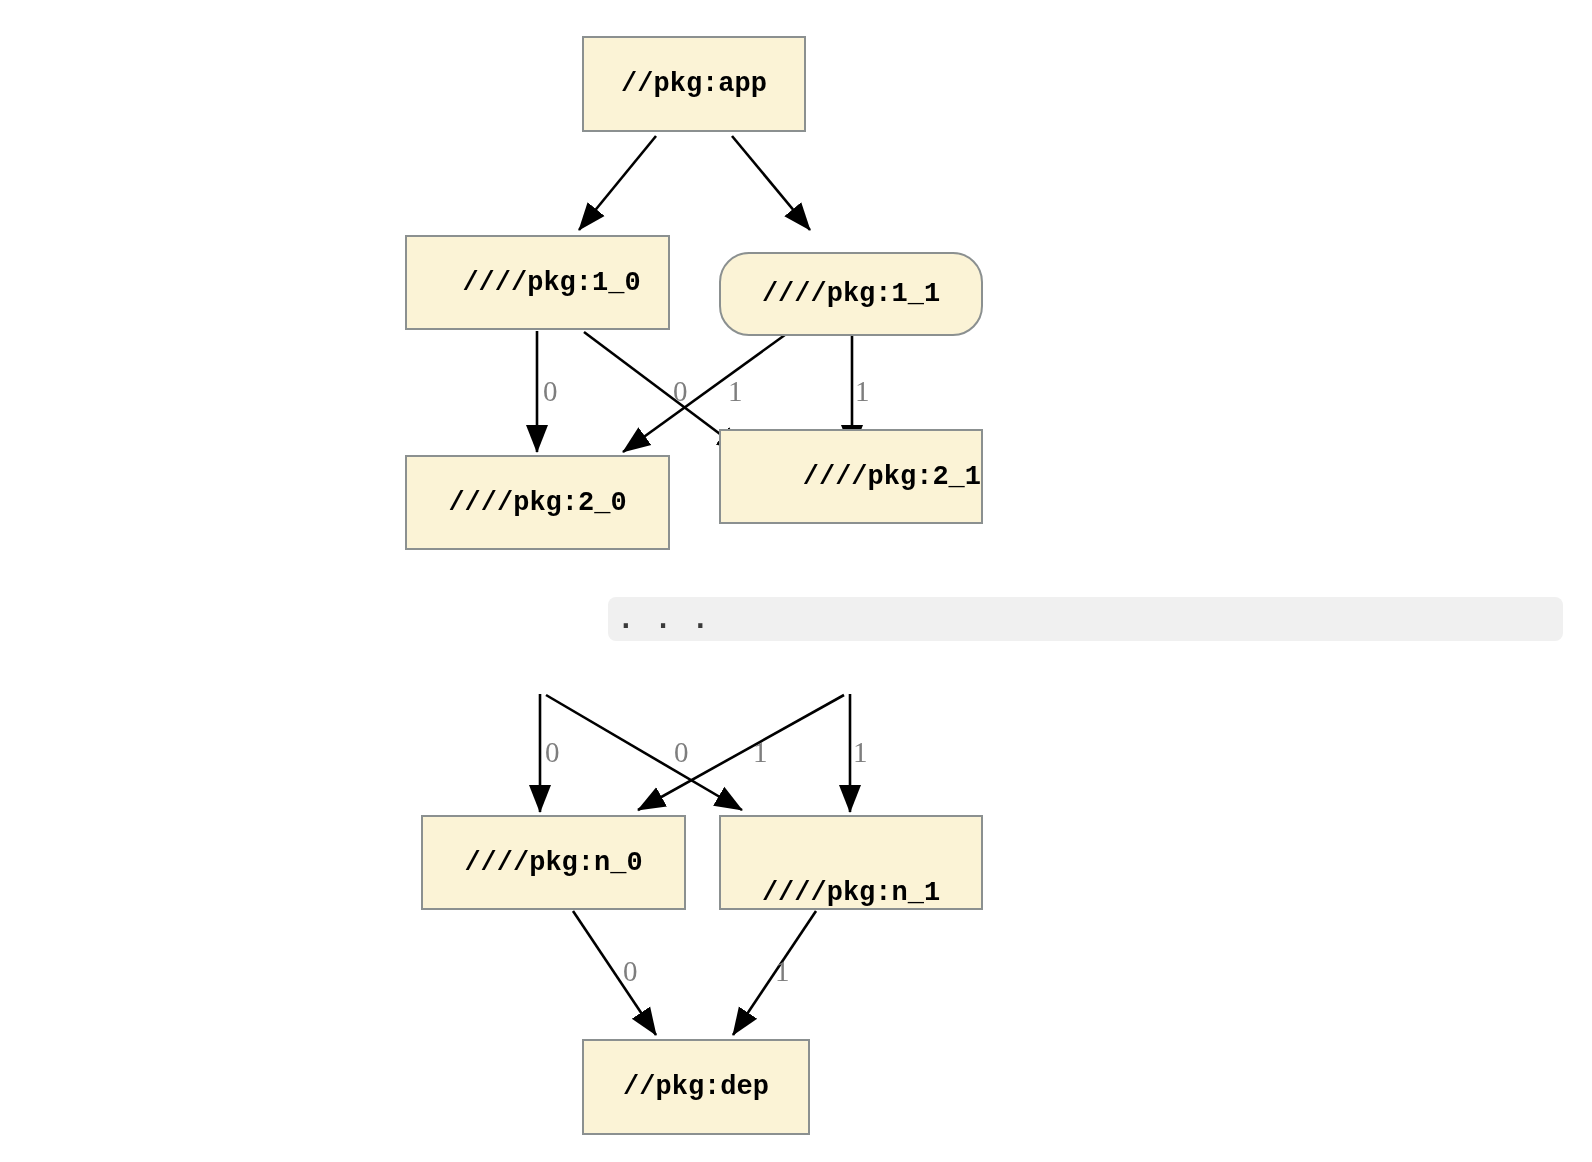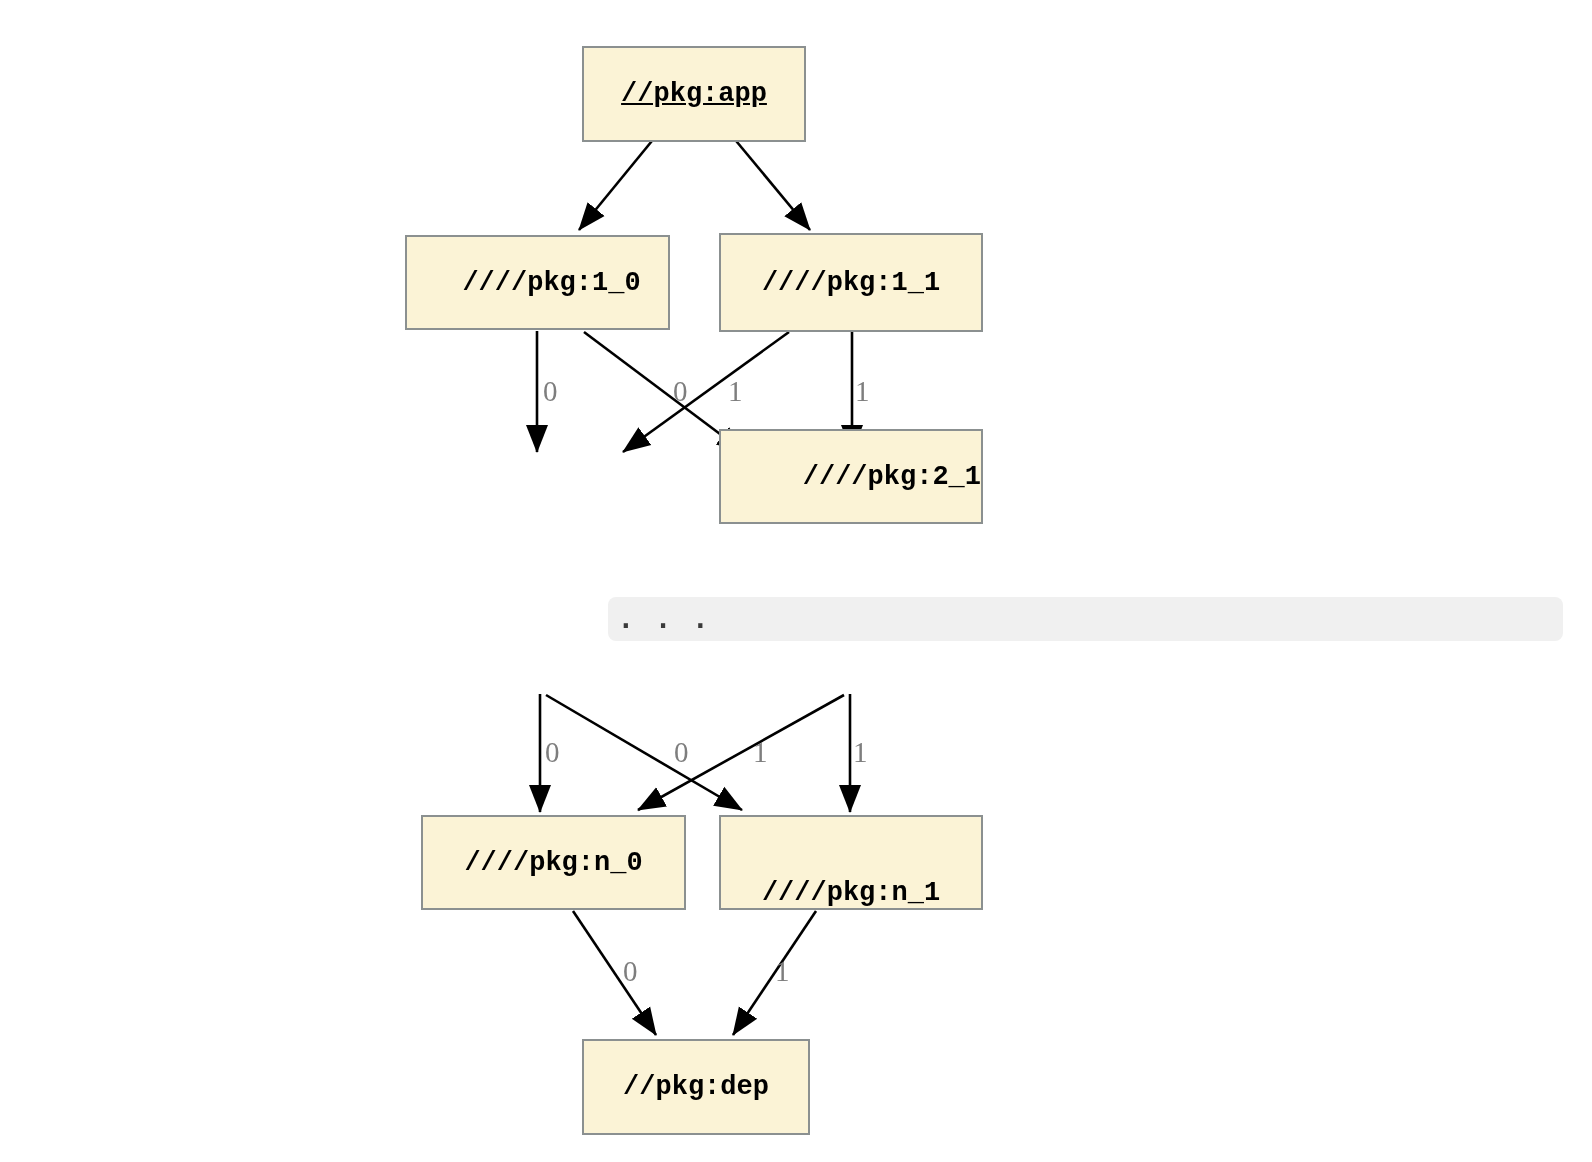--- a/index.html
+++ b/index.html
@@ -75,32 +75,35 @@
 
     <text class="elabel" x="545" y="762">0</text>
     <text class="elabel" x="674" y="762">0</text>
     <text class="elabel" x="753" y="762">1</text>
     <text class="elabel" x="853" y="762">1</text>
 
     <text class="elabel" x="623" y="981">0</text>
     <text class="elabel" x="775" y="981">1</text>
   </svg>
 
-  <div class="node" style="left:582px;top:46px;width:224px;height:96px;text-decoration:underline;">
+  <div class="node" style="left:582px;top:36px;width:224px;height:96px;">
     <span>//pkg:app</span>
   </div>
 
   <div class="node" style="left:405px;top:235px;width:265px;height:95px;padding-left:28px;">
     <span>////pkg:1_0</span>
   </div>
 
-  <div class="node" style="left:719px;top:233px;width:264px;height:99px;">
+  <div class="node" style="left:719px;top:252px;width:264px;height:84px;border-radius:30px;">
     <span>////pkg:1_1</span>
   </div>
 
+  <div class="node" style="left:405px;top:455px;width:265px;height:95px;">
+    <span>////pkg:2_0</span>
+  </div>
 
   <div class="node" style="left:719px;top:429px;width:264px;height:95px;justify-content:flex-end;">
     <span>////pkg:2_1</span>
   </div>
 
   <div class="node" style="left:405px;top:815px;width:265px;height:95px;margin-left:16px;">
     <span>////pkg:n_0</span>
   </div>
 
   <div class="node" style="left:719px;top:815px;width:264px;height:95px;align-items:flex-end;">

